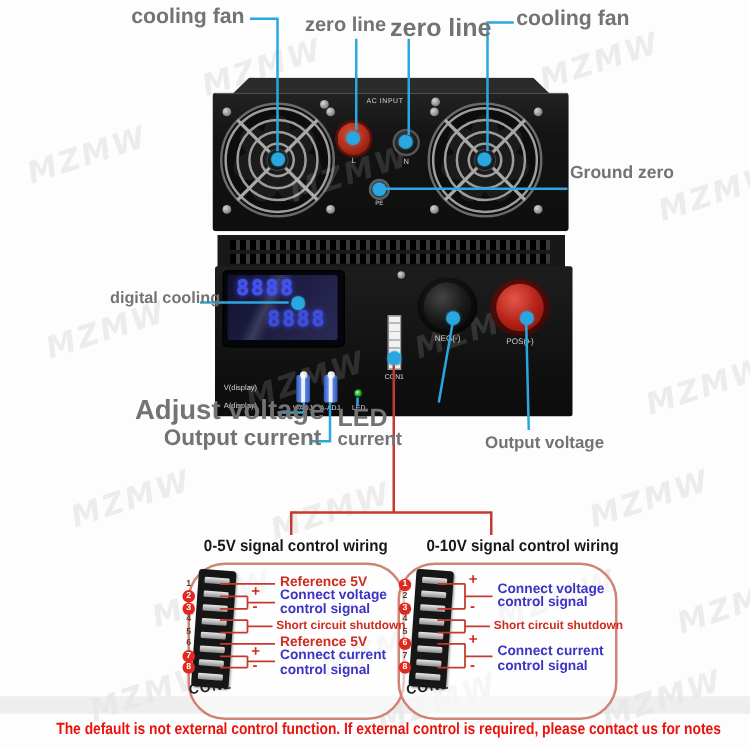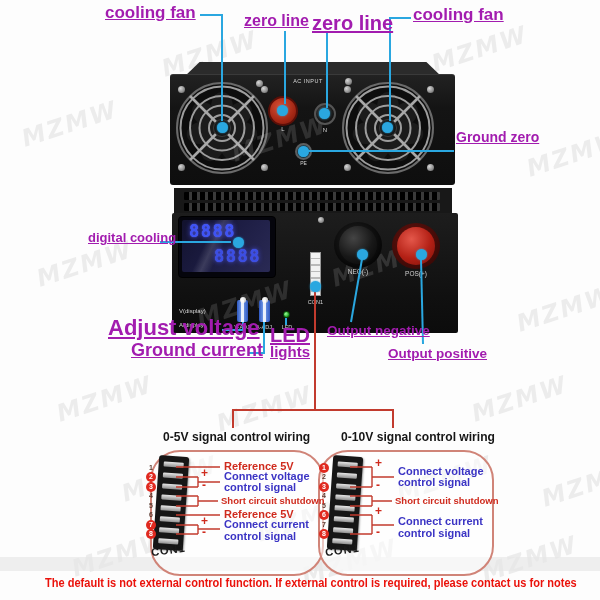--- a/index.html
+++ b/index.html
@@ -11,21 +11,21 @@
       color:rgba(90,90,90,.10);transform:rotate(-18deg);letter-spacing:2px;pointer-events:none;}
   .wm.lt{color:rgba(255,255,255,.13);z-index:8;}
   
   .chassis{position:absolute;z-index:5;}
   .screw{position:absolute;z-index:7;width:7px;height:7px;border-radius:50%;
          background:radial-gradient(circle at 35% 35%,#d6d6d6,#8d8d8d 60%,#525252);}
   .tinytxt{position:absolute;z-index:9;color:#d6d6d6;font-size:6px;line-height:1;text-align:center;}
   .vent{position:absolute;z-index:6;height:8px;border-radius:1px;
         background:repeating-linear-gradient(90deg,#000 0 5px,#3a3a3a 5px 8px);}
   
-  .callout{position:absolute;z-index:50;font-weight:bold;color:#a21caf;line-height:1.05;white-space:nowrap;text-decoration:underline;}
+  .callout{position:absolute;z-index:50;font-weight:bold;color:#737373;line-height:1.05;white-space:nowrap;}
   
   .dot{position:absolute;z-index:45;width:11px;height:11px;border-radius:50%;
        background:#2aa7e0;box-shadow:0 0 2px rgba(42,167,224,.9);}
   
   .digits{position:absolute;z-index:9;font-family:"DejaVu Sans Mono",monospace;font-weight:bold;
           font-size:17px;letter-spacing:1.5px;color:#3e53f5;
           text-shadow:0 0 5px rgba(80,90,255,.95),0 0 1px #6b7bff;line-height:1;}
   
   .pot{position:absolute;z-index:9;width:11px;height:22px;border-radius:2px;
        background:linear-gradient(90deg,#2d57c0,#7fa6ee 45%,#2d57c0);}
@@ -314,22 +314,21 @@
   <div class="dot" style="left:416px;top:249px"></div>
   <div class="dot" style="left:310px;top:281px"></div>
 
   <div class="callout" style="left:105px;top:4px;font-size:17px">cooling fan</div>
   <div class="callout" style="left:244px;top:13px;font-size:16px">zero line</div>
   <div class="callout" style="left:312px;top:13px;font-size:20px">zero line</div>
   <div class="callout" style="left:413px;top:6px;font-size:17px">cooling fan</div>
   <div class="callout" style="left:456px;top:130px;font-size:14px">Ground zero</div>
   <div class="callout" style="left:88px;top:231px;font-size:13px">digital cooling</div>
   <div class="callout" style="left:108px;top:316px;font-size:22px">Adjust voltage</div>
-  <div class="callout" style="left:131px;top:341px;font-size:18px">Ground current</div>
+  <div class="callout" style="left:131px;top:341px;font-size:18px">Output current</div>
   <div class="callout" style="left:270px;top:325px;font-size:20px">LED</div>
-  <div class="callout" style="left:270px;top:344px;font-size:15px">lights</div>
-  <div class="callout" style="left:327px;top:324px;font-size:13.5px">Output negative</div>
-  <div class="callout" style="left:388px;top:347px;font-size:13.5px">Output positive</div>
+  <div class="callout" style="left:270px;top:344px;font-size:15px">current</div>
+  <div class="callout" style="left:388px;top:347px;font-size:13.5px">Output voltage</div>
   <div class="heading" style="left:158px;top:429px;width:145px">0-5V signal control wiring</div>
   <div class="heading" style="left:336px;top:429px;width:146px">0-10V signal control wiring</div>
 
   <div id="warning">The default is not external control function. If external control is required, please contact us for notes</div>
 </div>
 
 </body></html>

